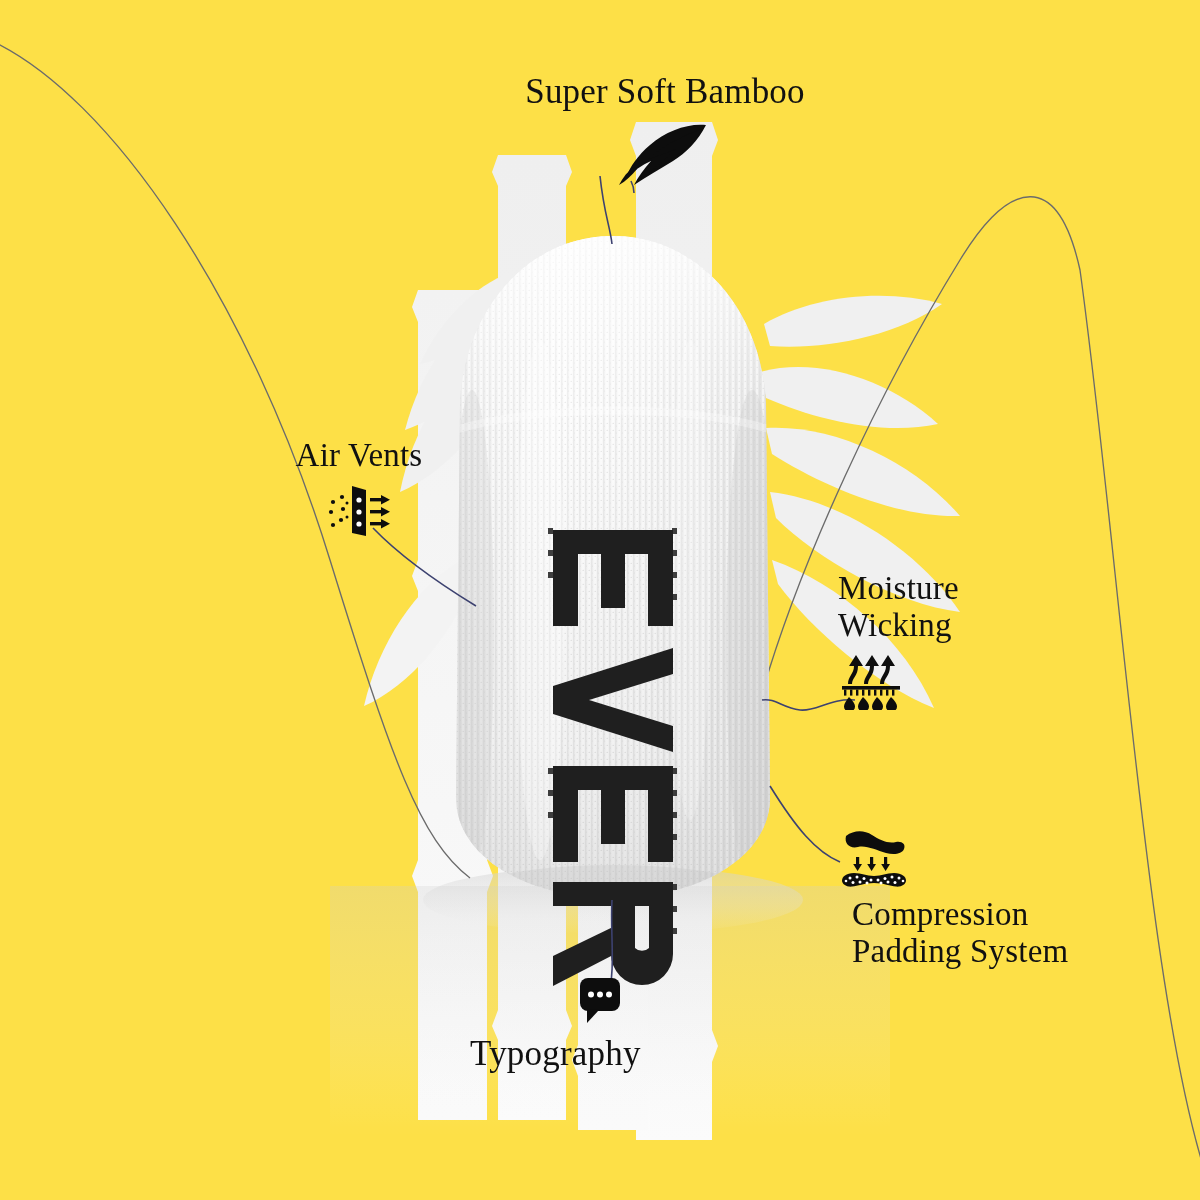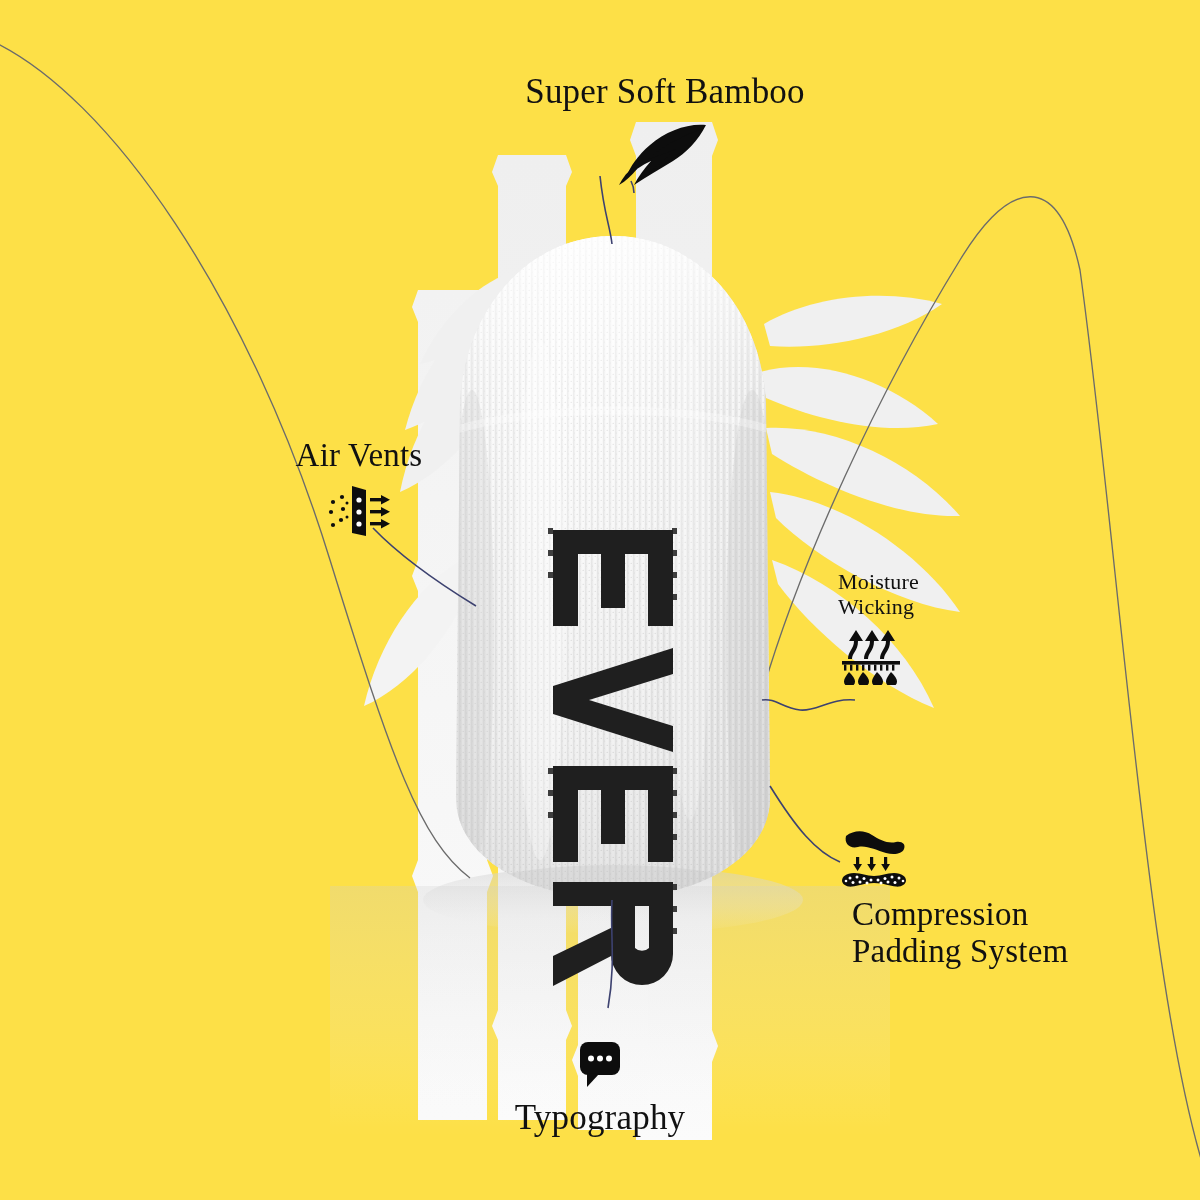--- a/index.html
+++ b/index.html
@@ -43,30 +43,30 @@
   #feat-bamboo .feature-label { font-size: 35px; }
   #feat-bamboo .icon-wrap { margin-top: 8px; height: 74px; position: relative; }
 
   
   #feat-vents { left: 244px; top: 437px; width: 230px; text-align: center; }
   #feat-vents .feature-label { font-size: 33px; }
   #feat-vents .icon-wrap { margin-top: 10px; height: 60px; position: relative; }
 
   
   #feat-moisture { left: 838px; top: 570px; width: 250px; text-align: left; }
-  #feat-moisture .feature-label { font-size: 22px; font-family: Liberation Serif, serif; }
+  #feat-moisture .feature-label { font-size: 33px; font-family: Liberation Serif, serif; }
   #feat-moisture .icon-wrap { margin-top: 8px; height: 62px; position: relative; }
 
   
   #feat-compression { left: 840px; top: 828px; width: 290px; text-align: left; }
   #feat-compression .feature-label { font-size: 33px; margin-top: 6px; margin-left: 12px; }
   #feat-compression .icon-wrap { height: 62px; position: relative; }
 
   
-  #feat-typography { left: 470px; top: 1040px; width: 260px; text-align: center; }
+  #feat-typography { left: 470px; top: 976px; width: 260px; }
   #feat-typography .feature-label { font-size: 35px; margin-top: 6px; }
   #feat-typography .icon-wrap { height: 52px; position: relative; }
 
   .icon-wrap svg { display: block; margin: 0 auto; }
   #feat-moisture .icon-wrap svg,
   #feat-compression .icon-wrap svg { margin: 0; }
 </style>
 </head>
 <body>
 

